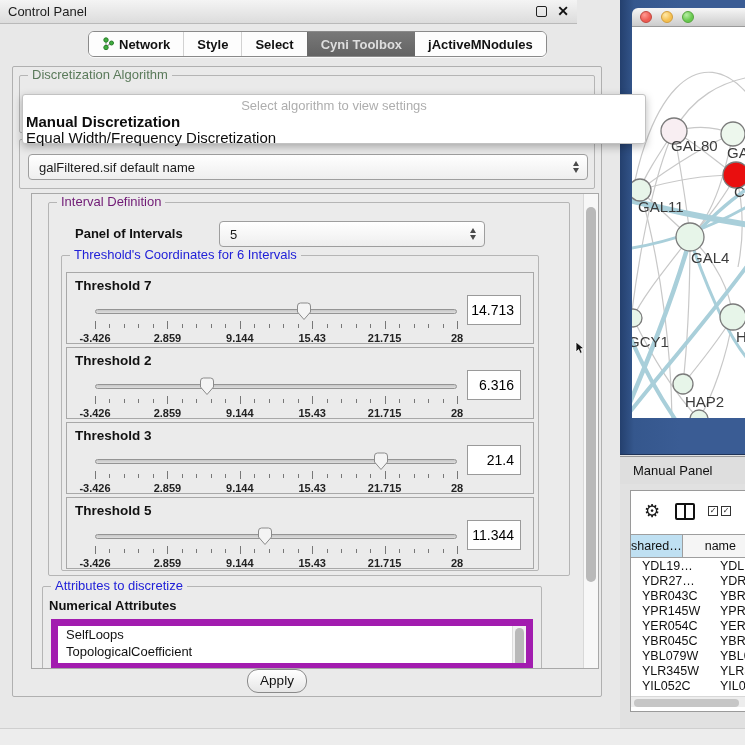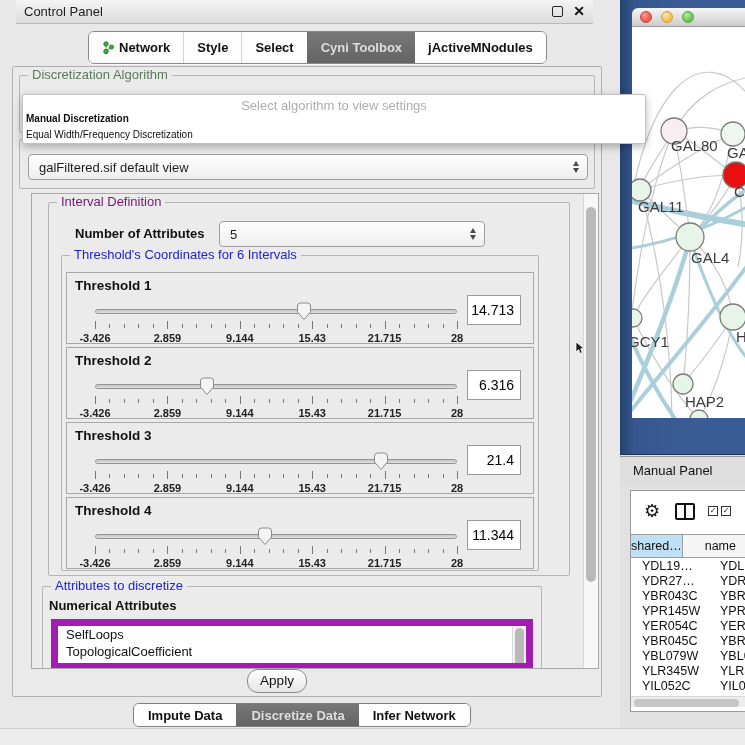--- a/index.html
+++ b/index.html
@@ -4,28 +4,28 @@
 <style>
   * { margin:0; padding:0; box-sizing:border-box; }
   html,body { width:745px; height:745px; overflow:hidden;
     font-family:"Liberation Sans", sans-serif; background:#e8e8e8; }
   #stage { position:relative; width:745px; height:745px; }
 
   
   #left-win { position:absolute; left:0; top:0; width:620px; height:745px; background:#e8e8e8; }
   #titlebar { position:absolute; left:0; top:0; width:577px; height:24px;
     background:linear-gradient(#f4f4f4,#dcdcdc); border-bottom:1px solid #b9b9b9;
-    display:flex; align-items:center; padding:0 8px;margin-left:16px; }
+    display:flex; align-items:center; padding:0 8px; }
   #titlebar .ttl { font-size:13px; color:#1c1c1c; }
   #titlebar .spacer { flex:1; }
   .float-ico { width:11px; height:11px; border:1.5px solid #222; border-radius:2px; margin-right:10px; }
   .close-ico { font-size:14px; font-weight:bold; color:#111; line-height:11px; }
 
   
-  #top-tabbar { position:absolute; left:88px; top:31px; height:33px; display:inline-flex;
+  #top-tabbar { position:absolute; left:88px; top:31px; height:26px; display:inline-flex;
     border:1px solid #8a8a8a; border-radius:6px; overflow:hidden; background:#fdfdfd;
     box-shadow:0 1px 0 rgba(255,255,255,.7); }
   .tab { display:flex; align-items:center; gap:5px; padding:0 13px; font-size:13px; font-weight:bold;
     color:#111; border-left:1px solid #d2d2d2; background:#fdfdfd; }
   .tab:first-child { border-left:none; }
   .tab.selected { background:linear-gradient(#787878,#636363); color:#dedede; border-left:1px solid #6a6a6a; }
   .tab.selected + .tab { border-left:none; }
 
   
   #outer-panel { position:absolute; left:12px; top:66px; width:590px; height:631px;
@@ -45,21 +45,21 @@
   .spin .up { width:0; height:0; border-left:3.5px solid transparent; border-right:3.5px solid transparent; border-bottom:5px solid #4a4a4a; }
   .spin .dn { width:0; height:0; border-left:3.5px solid transparent; border-right:3.5px solid transparent; border-top:5px solid #4a4a4a; }
   .focus-ring { box-shadow:0 0 0 3px rgba(90,150,240,.6); }
 
   
   #algo-popup { position:absolute; left:2px; top:18px; width:624px; height:50px; z-index:50;
     background:#fff; border:1px solid #c2c2c2; border-radius:3px;
     box-shadow:0 3px 8px rgba(0,0,0,.28); }
   #algo-popup .ph { position:absolute; left:0; top:3px; width:100%; text-align:center;
     font-size:13px; color:#aeaeae; }
-  #algo-popup .opt { position:absolute; left:3px; font-size:10px; color:#0d0d0d; white-space:nowrap; }
+  #algo-popup .opt { position:absolute; left:3px; font-size:15px; color:#0d0d0d; white-space:nowrap; }
   #algo-popup .opt.b { font-weight:bold; top:18px; }
   #algo-popup .opt.r { top:34px; }
 
   
   #scroll-panel { position:absolute; left:18px; top:126px; width:568px; height:476px;
     background:#ebebeb; border:1px solid #a8a8a8; overflow:hidden; }
   .vscroll { position:absolute; right:0; top:0; width:15px; height:100%;
     background:#f7f7f7; border-left:1px solid #d8d8d8; }
   .vscroll .thumbv { position:absolute; left:2px; width:10px; background:#b9b9b9; border-radius:6px; }
 
@@ -200,47 +200,47 @@
         <div id="algo-popup">
           <div class="ph">Select algorithm to view settings</div>
           <div class="opt b">Manual Discretization</div>
           <div class="opt r">Equal Width/Frequency Discretization</div>
         </div>
       </div>
 
       <div class="group" style="left:6px; top:72px; width:576px; height:50px;">
         <span class="legend">Table Data</span>
         <div class="combo" style="left:8px; top:14px; width:560px;">
-          <span>galFiltered.sif default view</span>
+          <span>galFiltered.sif default name</span>
           <span class="spin">
               <i class="up"></i>
               <i class="dn"></i>
             </span>
         </div>
       </div>
 
       <div id="scroll-panel" class="in-scroll">
 
         <div class="group" style="left:16px; top:8px; width:522px; height:374px; background:#ebebeb;">
           <span class="legend green">Interval Definition</span>
 
-          <span class="bold-label" style="position:absolute; left:26px; top:23px;">Number of Attributes</span>
+          <span class="bold-label" style="position:absolute; left:26px; top:23px;">Panel of Intervals</span>
           <div class="combo" style="left:170px; top:18px; width:266px;">
             <span>5</span>
             <span class="spin">
                 <i class="up"></i>
                 <i class="dn"></i>
               </span>
           </div>
 
           <div class="group" style="left:12px; top:52px; width:478px; height:316px; background:#ebebeb;">
             <span class="legend blue">Threshold's Coordinates for 6 Intervals</span>
 
             <div class="tpanel" style="top:16px;">
-              <span class="thead">Threshold 1</span>
+              <span class="thead">Threshold 7</span>
               <div class="slider-area">
                 <div class="track"></div>
                 <svg class="thumb" viewBox="0 0 16 19" style="left: calc(57.7197% - 8px);">
                   <path d="M4.5 1 H11.5 A3 3 0 0 1 14.5 4 V10 L8 17.5 L1.5 10 V4 A3 3 0 0 1 4.5 1 Z" fill="#f4f4f4" stroke="#8b8b8b" stroke-width="1"></path>
                 </svg>
                 <div class="ticks">
                     <div class="tick major" style="left: 0%;"></div>
                     <div class="tick minor" style="left: 4%;"></div>
                     <div class="tick minor" style="left: 8%;"></div>
                     <div class="tick minor" style="left: 12%;"></div>
@@ -367,21 +367,21 @@
                     <span style="left: 40%;">9.144</span>
                     <span style="left: 60%;">15.43</span>
                     <span style="left: 80%;">21.715</span>
                     <span style="left: 100%;">28</span>
                   </div>
               </div>
               <div class="valbox">21.4</div>
             </div>
 
             <div class="tpanel" style="top:241px;">
-              <span class="thead">Threshold 4</span>
+              <span class="thead">Threshold 5</span>
               <div class="slider-area">
                 <div class="track"></div>
                 <svg class="thumb" viewBox="0 0 16 19" style="left: calc(46.9993% - 8px);">
                   <path d="M4.5 1 H11.5 A3 3 0 0 1 14.5 4 V10 L8 17.5 L1.5 10 V4 A3 3 0 0 1 4.5 1 Z" fill="#f4f4f4" stroke="#8b8b8b" stroke-width="1"></path>
                 </svg>
                 <div class="ticks">
                     <div class="tick major" style="left: 0%;"></div>
                     <div class="tick minor" style="left: 4%;"></div>
                     <div class="tick minor" style="left: 8%;"></div>
                     <div class="tick minor" style="left: 12%;"></div>
@@ -436,31 +436,20 @@
         </div>
 
         <div class="vscroll">
           <div class="thumbv" style="top:13px; height:375px;"></div>
         </div>
       </div>
 
       <div id="apply-btn">Apply</div>
     </div>
 
-    <div id="bottom-tabbar">
-      <div class="tab">
-        <span>Impute Data</span>
-      </div>
-      <div class="tab selected">
-        <span>Discretize Data</span>
-      </div>
-      <div class="tab">
-        <span>Infer Network</span>
-      </div>
-    </div>
   </div>
 
   <div id="right-region">
 
     <div id="net-frame">
       <div id="net-window">
         <div id="net-titlebar">
           <span class="light red"></span>
           <span class="light yellow"></span>
           <span class="light green"></span>

